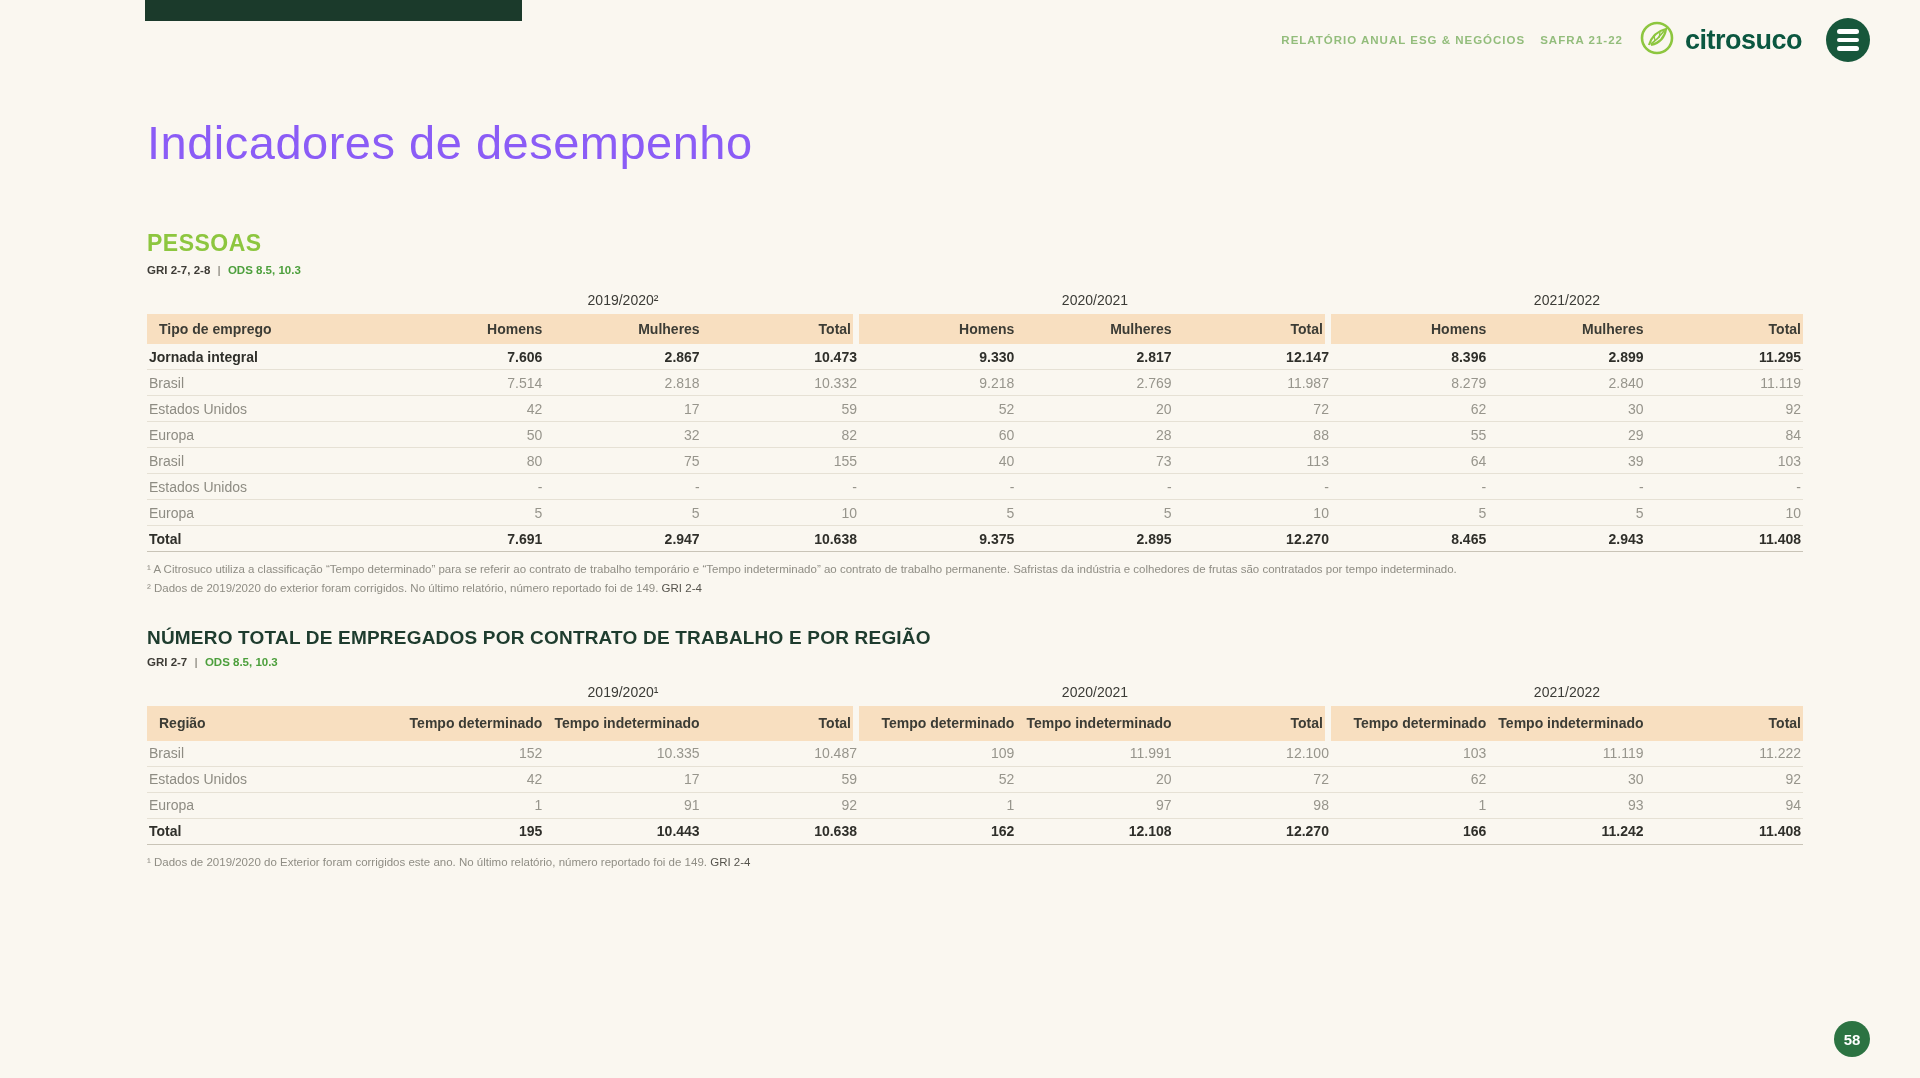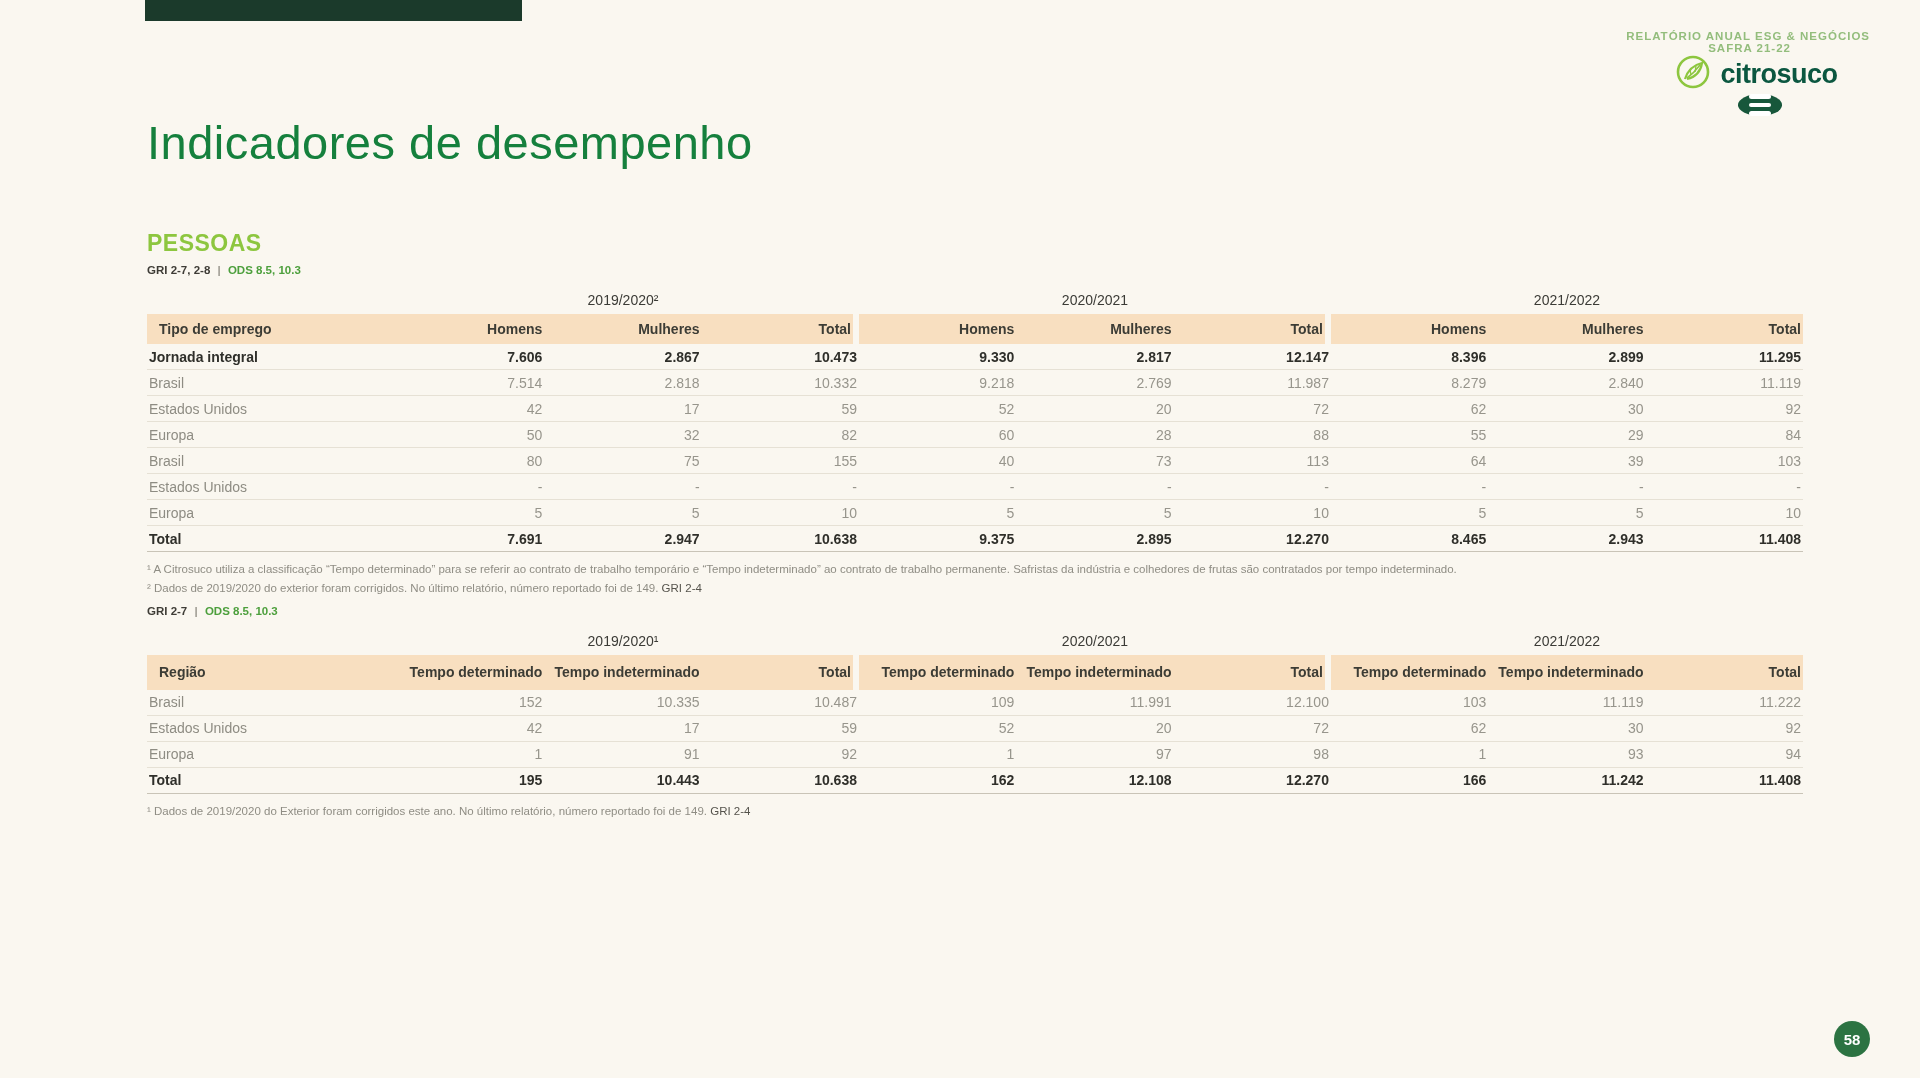--- a/index.html
+++ b/index.html
@@ -24,42 +24,42 @@
   html,body{width:1920px;height:1078px;}
   body{
     background:var(--bg);
     font-family:"Liberation Sans","DejaVu Sans",sans-serif;
     position:relative;
     overflow:hidden;
     color:var(--txt-dark);
   }
   .top-bar{position:absolute;left:145px;top:0;width:377px;height:21px;background:var(--dark-bar);}
   .masthead{
-    position:absolute;top:30px;right:50px;height:48px;
-    display:flex;align-items:center;flex-direction:column;
+    position:absolute;top:16px;right:50px;height:48px;
+    display:flex;align-items:center;
   }
   .masthead .report-title{
     color:var(--sage);font-size:11.5px;font-weight:700;letter-spacing:1px;
   }
   .masthead .edition{
-    color:var(--sage);font-size:11.5px;font-weight:700;letter-spacing:1px;margin-left:3px;
+    color:var(--sage);font-size:11.5px;font-weight:700;letter-spacing:1px;margin-left:15px;
   }
   .logo-wrap{display:flex;align-items:center;margin-left:16px;}
   .brand-word{
     color:var(--brand-green);font-size:27px;font-weight:700;letter-spacing:-0.5px;margin-left:10px;
   }
   .menu-btn{
     width:44px;height:44px;border-radius:50%;background:var(--menu-green);
     display:flex;flex-direction:column;justify-content:center;align-items:center;
     gap:4px;margin-left:24px;border:none;cursor:pointer;
   }
   .menu-btn span{display:block;width:22px;height:4.5px;border-radius:3px;background:#FFFFFF;}
   .content{position:absolute;left:147px;top:0;width:1656px;}
   h1.page-title{
-    margin-top:116px;font-size:47px;font-weight:300;color:#15803d;letter-spacing:0.5px;
+    margin-top:116px;font-size:47px;font-weight:300;color:#8b5cf6;letter-spacing:0.5px;
     line-height:1.15;
   }
   .section-label{
     margin-top:60px;font-size:23px;font-weight:800;color:var(--lime);letter-spacing:0.5px;
   }
   h2.table-heading{
     margin-top:29px;font-size:19px;font-weight:800;color:var(--heading-green);letter-spacing:0.2px;
   }
   .gri-line{margin-top:7px;font-size:11.5px;font-weight:700;}
   .gri-line .gri{color:#3E3C36;margin-top:14px;}
@@ -269,20 +269,21 @@
           <td class="num-cell">11.408</td>
         </tr>
       </tbody>
   </table>
 
   <div class="footnotes">
     <div>¹ A Citrosuco utiliza a classificação “Tempo determinado” para se referir ao contrato de trabalho temporário e “Tempo indeterminado” ao contrato de trabalho permanente. Safristas da indústria e colhedores de frutas são contratados por tempo indeterminado.</div>
     <div><span>² Dados de 2019/2020 do exterior foram corrigidos. No último relatório, número reportado foi de 149. </span><span class="gri-tag">GRI 2-4</span></div>
   </div>
 
+  <h2 class="table-heading section-2">NÚMERO TOTAL DE EMPREGADOS POR CONTRATO DE TRABALHO E POR REGIÃO</h2>
   <div class="gri-line">
     <span class="gri">GRI 2-7</span>
     <span class="sep">|</span>
     <span class="ods">ODS 8.5, 10.3</span>
   </div>
 
   <table class="data-table two-line-band" id="table2">
     <colgroup>
       <col class="label-col">
       <col class="num-col">

